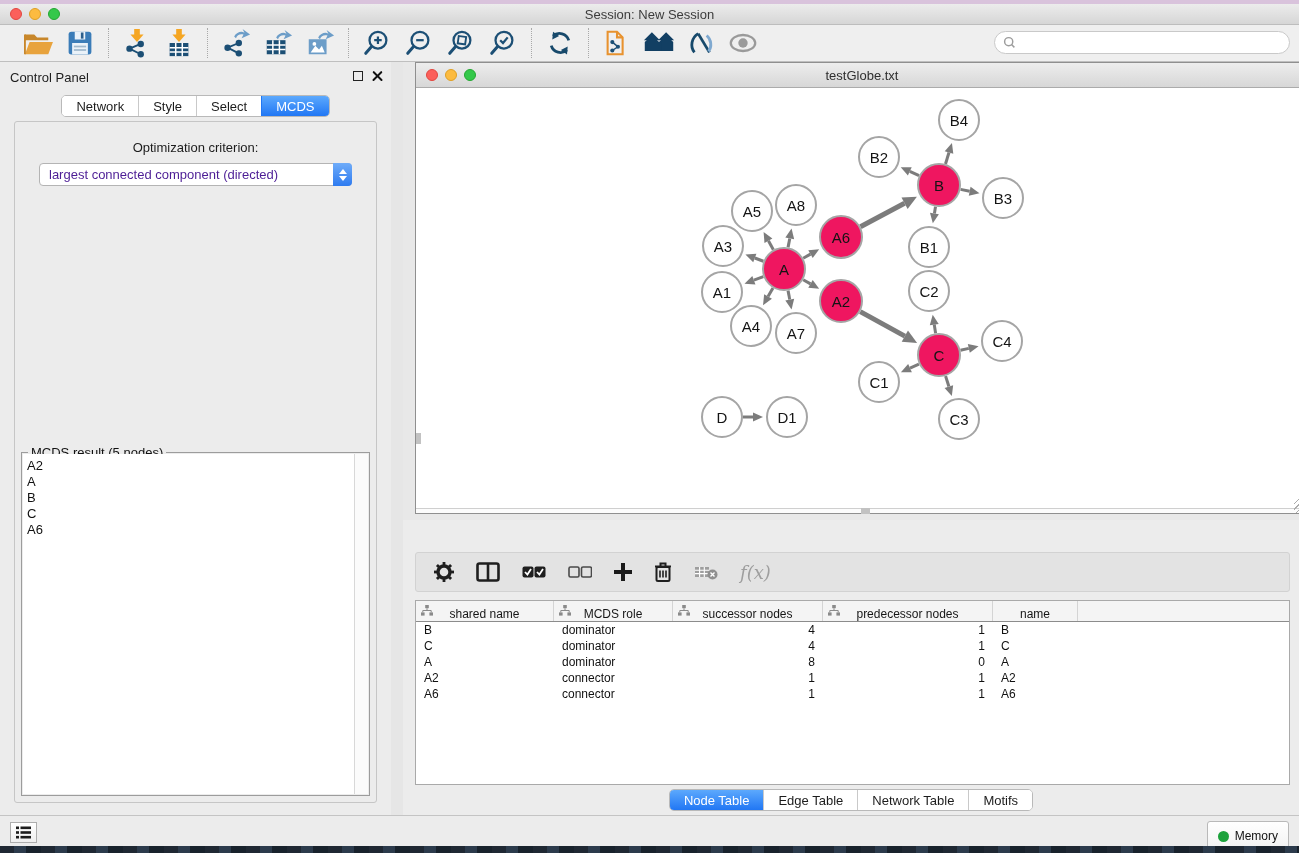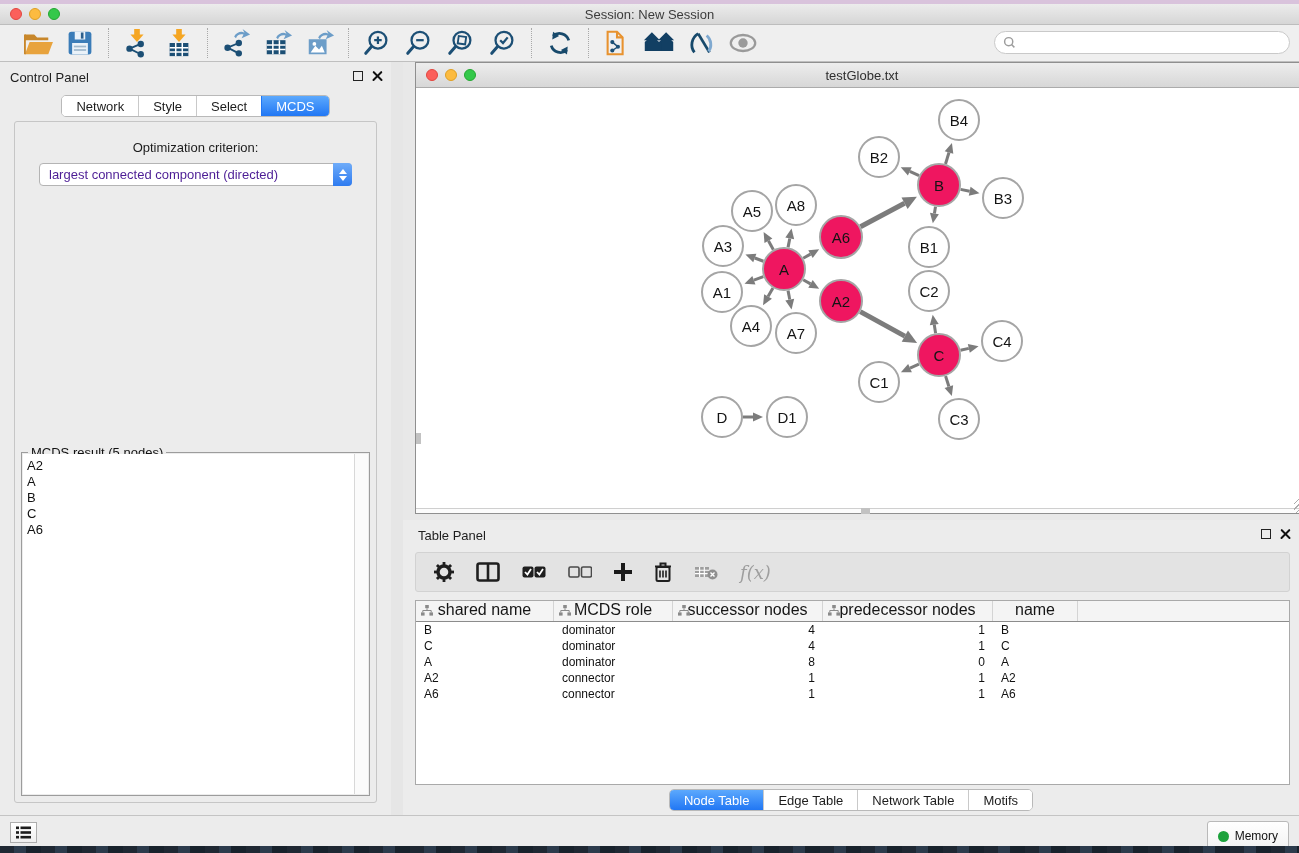--- a/index.html
+++ b/index.html
@@ -85,22 +85,22 @@
   
   .table-panel { position:absolute; left:403px; top:520px; width:896px; height:295px; background:#ECECEC; }
   .tp-toolbar { position:absolute; left:12px; top:32px; width:875px; height:40px; background:#E3E3E3;
                 border:1px solid #D2D2D2; border-radius:3px; display:flex; align-items:center; gap:22px; padding-left:18px; }
   .tp-ico { display:flex; align-items:center; justify-content:center; cursor:pointer; }
   .fx { font-family:"DejaVu Serif", serif; font-style:italic; font-size:18px; color:#9E9E9E; }
 
   .data-table { position:absolute; left:12px; top:80px; width:875px; height:185px; background:#FFF;
                 border:1px solid #A9A9A9; overflow:hidden; }
   .dt-header { position:relative; height:21px; background:#F4F4F4; border-bottom:1px solid #8C8C8C; display:flex; }
-  .dt-hcell { position:relative; display:flex; align-items:flex-start; justify-content:center; gap:4px;
-              border-right:1px solid #D4D4D4; font-size:16px; color:#161616; }
+  .dt-hcell { position:relative; display:flex; align-items:flex-end; justify-content:center; gap:4px;
+              border-right:1px solid #D4D4D4; font-size:12px; color:#161616; }
   .dt-hcell .tree-ico { position:absolute; left:5px; top:4px; }
   .dt-row { display:flex; height:16px; align-items:center; }
   .dt-cell { font-size:12px; color:#111; padding:0 8px; white-space:nowrap; overflow:hidden; }
   .al-right { text-align:right; } .al-left { text-align:left; }
 
   .tp-tabs-wrap { position:absolute; left:0; right:0; top:269px; display:flex; justify-content:center; }
 
   
   .statusbar { position:absolute; left:0; top:815px; width:1299px; height:31px; background:#ECECEC;
                border-top:1px solid #C4C4C4; }
@@ -415,27 +415,20 @@
         </svg>
       <div class="mini-thumb-left"></div>
     </div>
     <div class="net-bottom">
       <div class="mini-thumb-bottom"></div>
     </div>
     <div class="resize-grip"></div>
   </div>
 
   <div class="table-panel">
-    <div class="panel-header">
-      <span class="ptitle" style="left:15px;">Table Panel</span>
-      <span class="float-close">
-        <span class="float-ico"></span>
-        <span class="close-ico"></span>
-      </span>
-    </div>
     <div class="tp-toolbar">
       <span class="tp-ico">
         <svg width="20" height="20" viewBox="0 0 20 20">
             <g fill="#1F1F1F">
               <circle cx="10" cy="10" r="6" fill="none" stroke="#1F1F1F" stroke-width="3.4"></circle>
               <g id="teeth">
                 <rect x="8.6" y="0" width="2.8" height="4"></rect>
                 <rect x="8.6" y="16" width="2.8" height="4"></rect>
                 <rect x="0" y="8.6" width="4" height="2.8"></rect>
                 <rect x="16" y="8.6" width="4" height="2.8"></rect>

